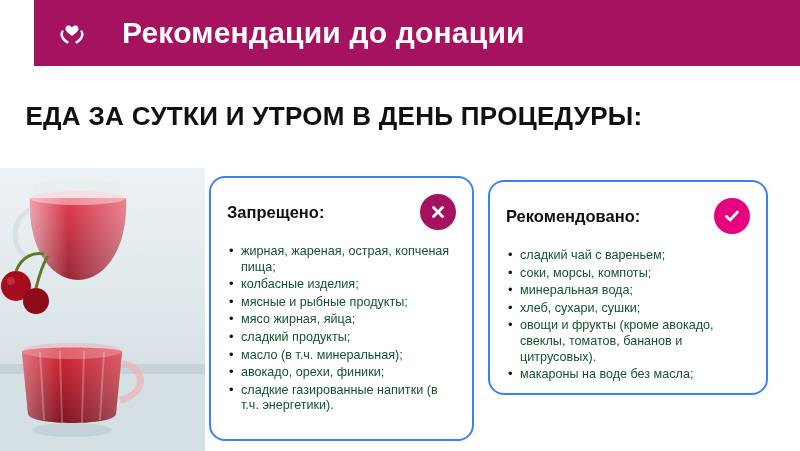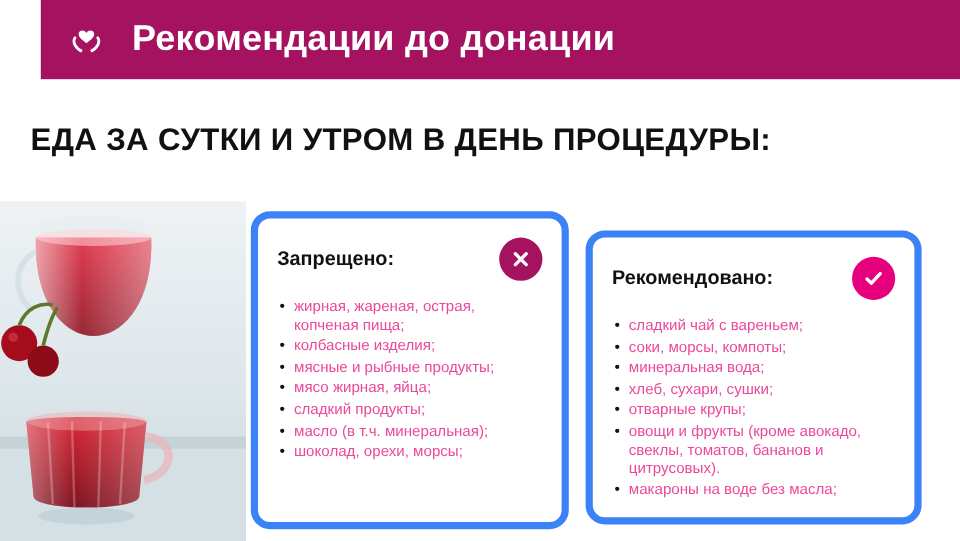--- a/index.html
+++ b/index.html
@@ -33,21 +33,21 @@
     height: 40px;
     flex: 0 0 40px;
     display: flex;
     align-items: center;
     justify-content: center;
   }
   .header-title {
     color: #ffffff;
     font-size: 30px;
     font-weight: bold;
-    margin-left: 18px;
+    margin-left: 30px;
     letter-spacing: 0.2px;
     white-space: nowrap;
   }
 
   
   .section-title {
     position: absolute;
     left: 0;
     top: 66px;
     width: 668px;
@@ -71,36 +71,36 @@
     height: 283px;
     overflow: hidden;
     background: #dfe6ea;
   }
   .photo svg { display: block; }
 
   
   .card {
     position: absolute;
     background: #ffffff;
-    border: 6px solid #3b82f6;
+    border: 2px solid #3b82f6;
     border-radius: 16px;
     box-sizing: border-box;
     padding: 16px 16px 10px 16px;
   }
   .card-forbidden {
     left: 209px;
     top: 176px;
     width: 265px;
     height: 265px;
   }
   .card-recommended {
     left: 488px;
-    top: 192px;
+    top: 180px;
     width: 280px;
-    height: 245px;
+    height: 215px;
   }
   .card-head {
     display: flex;
     align-items: center;
     justify-content: space-between;
     margin-bottom: 14px;
   }
   .card-title {
     font-size: 16.5px;
     font-weight: bold;
@@ -120,21 +120,21 @@
 
   ul.card-list {
     margin: 0;
     padding: 0;
     list-style: none;
   }
   ul.card-list li {
     position: relative;
     font-size: 12.6px;
     line-height: 15.6px;
-    color: #ec4899;
+    color: #14532d;
     padding-left: 14px;
     margin-bottom: 2px;
   }
   ul.card-list li::before {
     content: "•";
     position: absolute;
     left: 2px;
     top: -1px;
     font-size: 13px;
     color: #111111;
@@ -221,35 +221,35 @@
       </svg>
     </div>
   </div>
   <ul class="card-list">
     <li>жирная, жареная, острая, копченая пища;</li>
     <li>колбасные изделия;</li>
     <li>мясные и рыбные продукты;</li>
     <li>мясо жирная, яйца;</li>
     <li>сладкий продукты;</li>
     <li>масло (в т.ч. минеральная);</li>
-    <li>шоколад, орехи, морсы;</li>
+    <li>авокадо, орехи, финики;</li>
+    <li>сладкие газированные напитки (в т.ч. энергетики).</li>
   </ul>
 </div>
 
 <div class="card card-recommended">
   <div class="card-head">
     <div class="card-title">Рекомендовано:</div>
     <div class="badge badge-check">
       <svg width="20" height="20" viewBox="0 0 20 20">
         <path d="M4.5 10.5 L8.2 14 L15.5 6" stroke="#ffffff" stroke-width="2.8" fill="none" stroke-linecap="round" stroke-linejoin="round"></path>
       </svg>
     </div>
   </div>
   <ul class="card-list">
     <li>сладкий чай с вареньем;</li>
     <li>соки, морсы, компоты;</li>
     <li>минеральная вода;</li>
     <li>хлеб, сухари, сушки;</li>
-    <li>отварные крупы;</li>
     <li>овощи и фрукты (кроме авокадо, свеклы, томатов, бананов и цитрусовых).</li>
     <li>макароны на воде без масла;</li>
   </ul>
 </div>
 
 </body></html>

